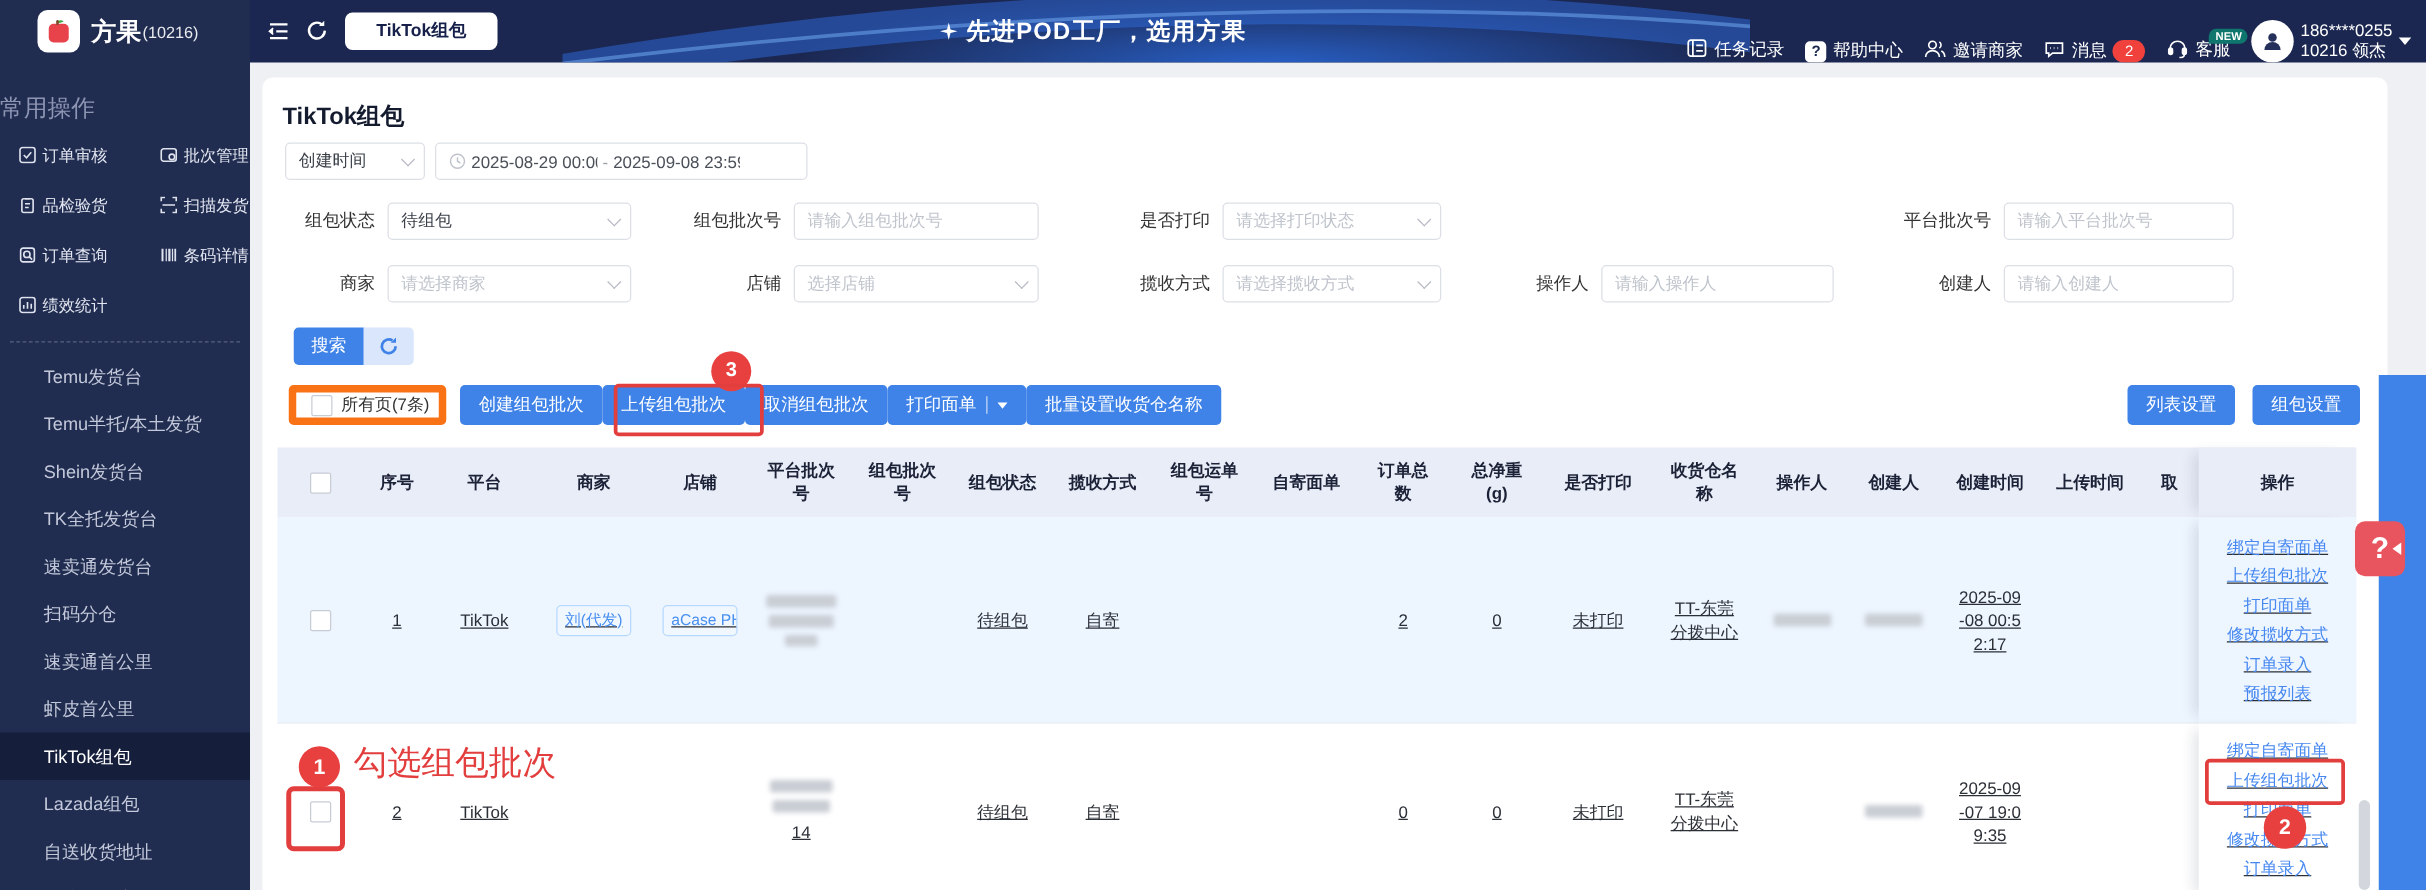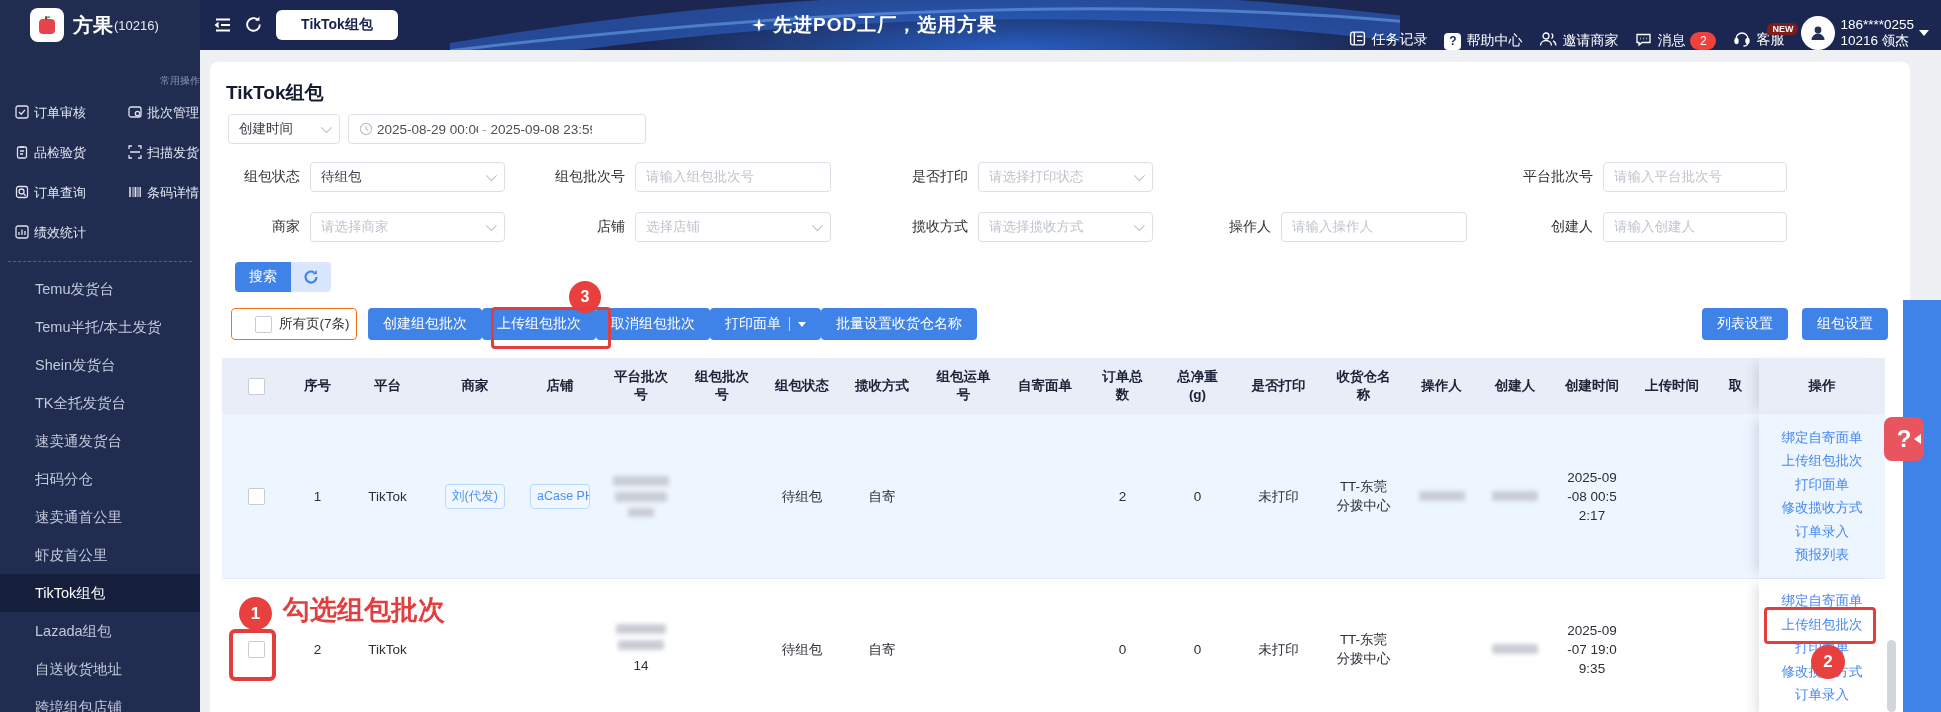--- a/index.html
+++ b/index.html
@@ -4,21 +4,21 @@
 <style>
   html,body{margin:0;padding:0;}
   body{width:1941px;height:712px;position:relative;overflow:hidden;
        font-family:"Liberation Sans","DejaVu Sans",sans-serif;background:#eef0f4;}
   
   .sidebar{position:absolute;left:0;top:0;width:200px;height:712px;background:#202c50;z-index:3;}
   .logo-row{height:50px;display:flex;align-items:center;padding-left:30px;}
   .logo-box{width:34px;height:34px;background:#fff;border-radius:8px;display:flex;align-items:center;justify-content:center;}
   .brand{color:#fff;font-size:20px;font-weight:bold;margin-left:9px;}
   .brand-suffix{color:rgba(255,255,255,.9);font-size:13px;margin-left:1px;}
-  .sec-title{text-align:right;color:#8d95b3;font-size:10px;margin:24px 0 16px;}
+  .sec-title{text-align:left;color:#8d95b3;font-size:19px;margin:24px 0 16px;}
   .quick-grid{display:grid;grid-template-columns:113px auto;row-gap:22px;padding-left:15px;}
   .q-item{display:flex;align-items:center;color:#e3e7f1;font-size:13px;white-space:nowrap;}
   .q-item svg{margin-right:5px;flex:none;}
   .side-divider{border-top:1px dashed rgba(255,255,255,.25);margin:19px 8px 8px;}
   .menu-item{height:38px;display:flex;align-items:center;padding-left:35px;color:#c3c9da;font-size:14.5px;cursor:pointer;white-space:nowrap;}
   .menu-item.active{background:#151f3c;color:#fff;}
   
   .topbar{position:absolute;left:200px;top:0;right:0;height:50px;background:#1b2750;z-index:2;overflow:hidden;}
   .tb-glow{position:absolute;left:330px;top:0;width:880px;height:50px;
            background:radial-gradient(60% 160% at 55% 105%,rgba(41,99,205,.95),rgba(41,99,205,0) 72%);}
@@ -26,21 +26,21 @@
   .tb-icon{position:absolute;top:15px;cursor:pointer;}
   .tab-pill{position:absolute;left:76px;top:10px;height:30px;min-width:98px;padding:0 12px;background:#fff;border-radius:6px;
             color:#16204a;font-size:14px;font-weight:bold;display:flex;align-items:center;justify-content:center;cursor:pointer;}
   .banner{position:absolute;left:552px;top:0;height:50px;display:flex;align-items:center;color:#fff;
           font-size:19px;font-weight:bold;letter-spacing:1px;}
   .banner svg{margin-right:7px;}
   .tb-right{position:absolute;right:12px;top:0;height:50px;display:flex;align-items:flex-end;gap:17px;color:#fff;font-size:14px;}
   .tb-item{display:flex;align-items:center;gap:5px;cursor:pointer;position:relative;white-space:nowrap;}
   .badge-num{background:#f0413c;color:#fff;font-size:12px;min-width:18px;height:18px;border-radius:9px;
              display:flex;align-items:center;justify-content:center;padding:0 4px;}
-  .badge-new{position:absolute;top:-7px;right:-14px;background:#7f1d1d;color:#fff;font-size:9px;font-weight:bold;
+  .badge-new{position:absolute;top:-7px;right:-14px;background:#0f766e;color:#fff;font-size:9px;font-weight:bold;
              padding:1px 5px;border-radius:7px 7px 7px 1px;}
   .help-sq{width:17px;height:17px;background:#fff;color:#1b2750;border-radius:4px;font-size:12px;font-weight:bold;
            display:flex;align-items:center;justify-content:center;}
   .avatar{width:34px;height:34px;background:#fff;border-radius:50%;display:flex;align-items:center;justify-content:center;}
   .user-txt{line-height:16px;font-size:13.5px;text-align:left;}
   .caret-down{width:0;height:0;border-left:5px solid transparent;border-right:5px solid transparent;border-top:6px solid #fff;}
   
   .card{position:absolute;left:210px;top:62px;width:1700px;height:650px;background:#fff;border-radius:8px 8px 0 0;overflow:hidden;z-index:1;}
   .pg-title{position:absolute;left:16px;top:18px;font-size:19px;font-weight:bold;color:#141b2e;}
   .ctrl{border:1px solid #dcdfe6;border-radius:4px;height:30px;box-sizing:border-box;display:flex;align-items:center;
@@ -55,58 +55,58 @@
   .fi .lbl{text-align:right;margin-right:10px;font-size:14px;color:#333;flex:none;}
   .r1{top:99px;} .r2{top:149px;}
   .inp{border:1px solid #dcdfe6;border-radius:4px;height:30px;box-sizing:border-box;font-size:13.5px;color:#701a75;
        padding:0 10px;outline:none;font-family:inherit;}
   .inp::placeholder{color:#bfc4cc;}
   .sel{cursor:pointer;}
   .search-group{position:absolute;left:25px;top:200px;height:30px;display:flex;cursor:pointer;}
   .search-btn{width:56px;background:#3f83e8;color:#fff;font-size:14px;border-radius:4px 0 0 4px;display:flex;align-items:center;justify-content:center;}
   .search-refresh{width:40px;background:#d9e6fb;border-radius:0 4px 4px 0;display:flex;align-items:center;justify-content:center;}
   .toolbar-row{position:absolute;top:246px;left:0;right:0;height:32px;}
-  .selall{position:absolute;left:21px;top:0;width:126px;height:32px;border:1px solid #f97316;border-radius:4px;box-sizing:border-box;
-          display:flex;align-items:center;padding-left:23px;gap:7px;font-size:13.5px;color:#333;background:#fff;cursor:pointer;}
+  .selall{position:absolute;left:21px;top:0;width:126px;height:32px;border:6px solid #f97316;border-radius:4px;box-sizing:border-box;
+          display:flex;align-items:center;padding-left:12px;gap:7px;font-size:13.5px;color:#333;background:#fff;cursor:pointer;}
   .cb{width:15px;height:15px;border:1px solid #c8ccd4;border-radius:2px;background:#fff;flex:none;cursor:pointer;}
   .btn-row{position:absolute;left:158px;top:0;display:flex;}
   .btn{height:32px;background:#3f83e8;color:#fff;font-size:14px;border-radius:4px;display:flex;align-items:center;
        justify-content:center;padding:0 15px;cursor:pointer;white-space:nowrap;}
   .btn .divi{width:1px;height:14px;background:rgba(255,255,255,.7);margin:0 8px;}
   .btn .caret{width:0;height:0;border-left:4.5px solid transparent;border-right:4.5px solid transparent;border-top:5.5px solid #fff;}
   .right-btns{position:absolute;right:22px;top:0;display:flex;gap:14px;}
   
   .table{position:absolute;left:12px;top:296px;display:flex;flex-direction:column;}
   .tr{display:flex;}
   .th,.td{flex:none;display:flex;align-items:center;justify-content:center;text-align:center;box-sizing:border-box;}
   .thead{background:#e9edf8;height:56px;}
   .th{font-size:13.5px;font-weight:bold;color:#1b2136;padding:0 13px;line-height:18px;}
   .th span,.td .wrap{word-break:break-all;}
-  .td{font-size:13.5px;color:#2b2f36;padding:0 10px;line-height:19px;}
+  .td{font-size:13.5px;color:#2b2f36;padding:0 10px;line-height:19px;text-decoration:underline;}
   .row1{height:164px;background:#edf5ff;border-bottom:1px solid #e7ebf2;}
   .row2{height:140px;background:#fff;}
   .w-cb{width:68px;}.w-seq{width:55px;}.w-plat{width:85px;}.w-merch{width:90px;}.w-shop{width:80px;}
   .w-pbatch{width:82px;}.w-gbatch{width:80px;}.w-status{width:80px;}.w-pickup{width:80px;}.w-waybill{width:83px;}
   .w-selfface{width:80px;}.w-orders{width:75px;}.w-weight{width:75px;}.w-printed{width:87px;}.w-wh{width:83px;}
   .w-op{width:73px;}.w-creator{width:74px;}.w-ctime{width:80px;}.w-utime{width:80px;}.w-cut{width:47px;overflow:hidden;}
   .w-ops{width:126px;box-shadow:-9px 0 10px -5px rgba(20,30,60,.12);}
   .ops-cell{flex-direction:column;justify-content:center;gap:0;}
   .ops-cell.top{justify-content:flex-start;padding-top:10px;}
   .oplink{color:#4688f0;line-height:23.5px;cursor:pointer;white-space:nowrap;}
   .tag{border:1px solid #b8d9ff;background:#f0f7ff;color:#4a90f0;font-size:12.5px;border-radius:4px;
        padding:2px 6px;white-space:nowrap;max-width:66px;overflow:hidden;}
   .tcol{flex-direction:column;gap:6px;}
   .blur{background:#c9cdd4;border-radius:2px;height:10px;filter:blur(2px);}
   .time-span{display:inline-block;width:54px;word-break:break-all;}
   .wh-span{display:inline-block;width:56px;word-break:break-all;}
   
   .ann{position:absolute;z-index:6;pointer-events:none;}
   .ann-circle{background:#e8403f;color:#fff;font-weight:bold;border-radius:50%;display:flex;align-items:center;justify-content:center;}
   .ann-box{border:3px solid #e33e3e;border-radius:4px;box-sizing:border-box;}
-  .ann-text{color:#e33e3e;font-weight:bold;font-size:27px;white-space:nowrap;text-align:right;}
+  .ann-text{color:#e33e3e;font-weight:normal;font-size:27px;white-space:nowrap;text-align:right;}
   .blue-strip{position:absolute;left:1903px;top:300px;width:38px;height:412px;background:#3f83e8;z-index:4;}
   .scroll-thumb{position:absolute;left:1887px;top:640px;width:9px;height:72px;background:#d3d6dc;border-radius:5px;z-index:5;cursor:pointer;}
   .help-fab{position:absolute;left:1884px;top:417px;width:40px;height:44px;background:#e8555e;border-radius:8px;z-index:7;
             display:flex;align-items:center;justify-content:center;color:#fff;font-size:24px;font-weight:bold;cursor:pointer;}
   .help-fab .tri{position:absolute;right:3px;top:17px;width:0;height:0;border-top:5px solid transparent;
                  border-bottom:5px solid transparent;border-right:7px solid #fff;}
 </style>
 </head>
 <body>
 

